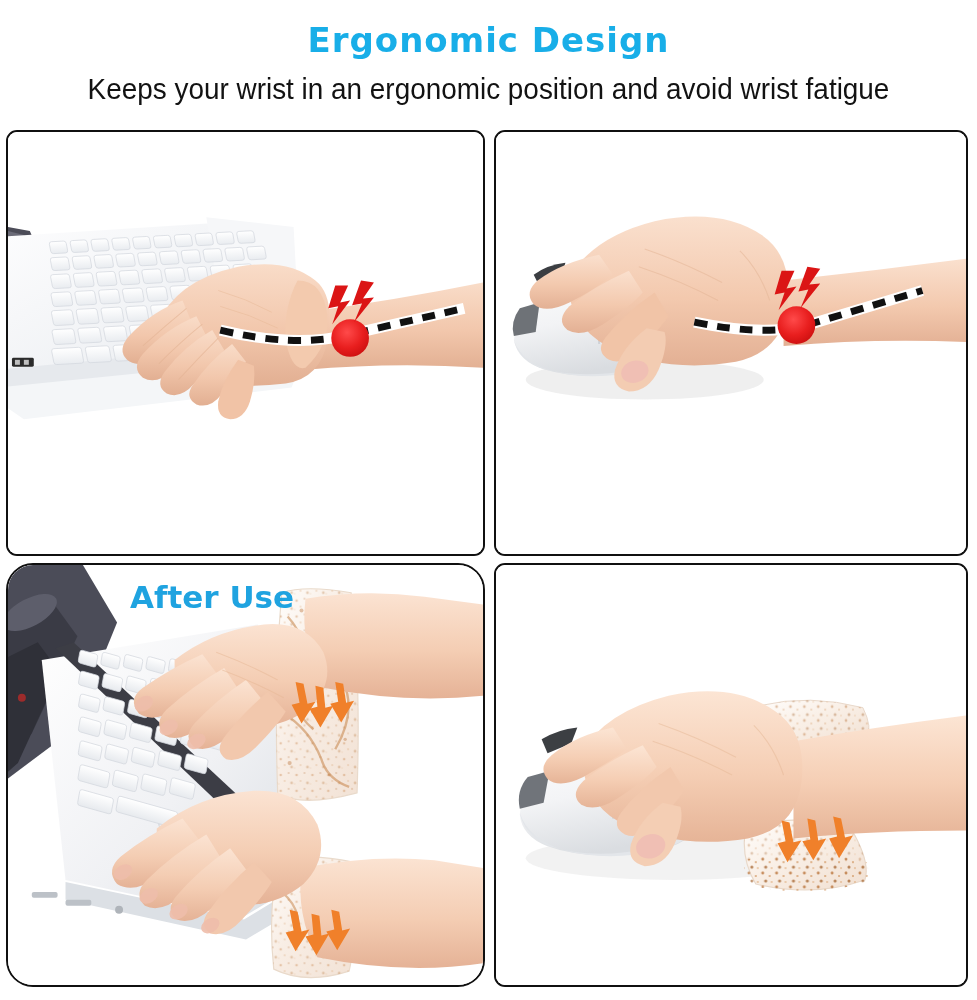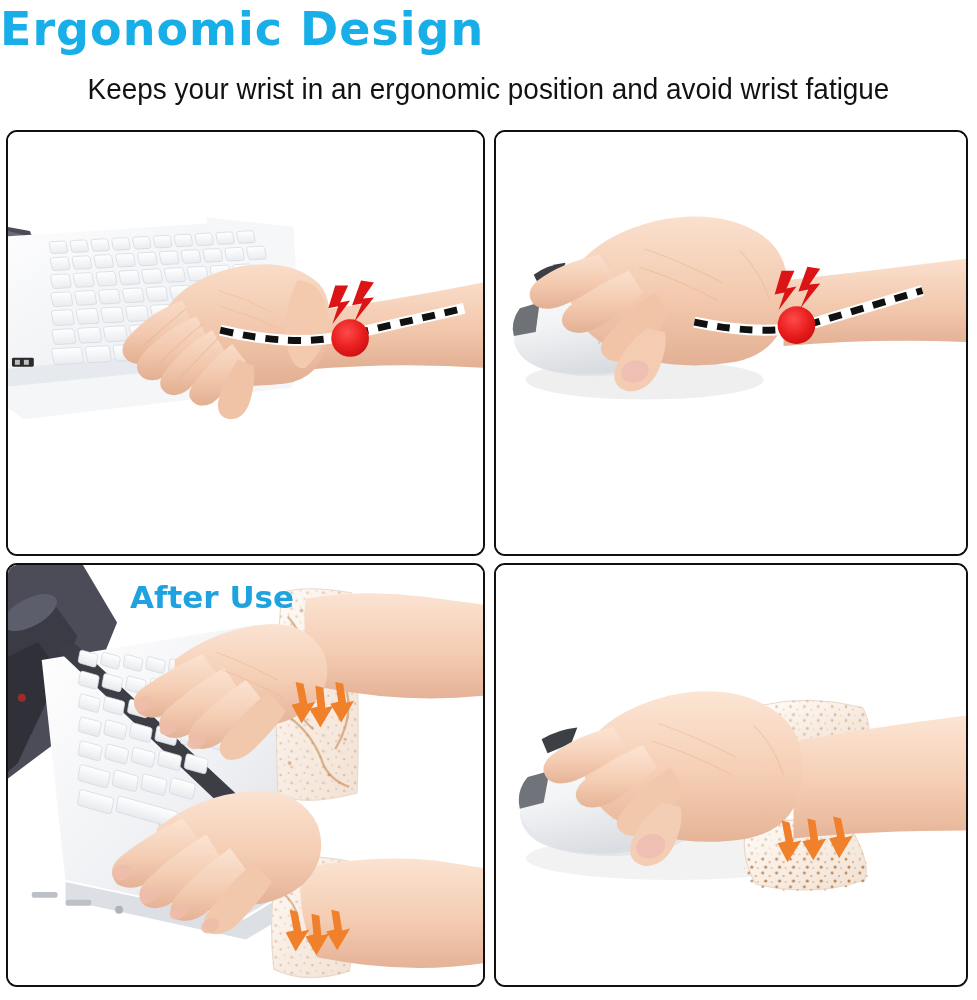--- a/index.html
+++ b/index.html
@@ -16,26 +16,27 @@
   }
 
   
   #header {
     width: 977px;
     height: 122px;
     position: relative;
   }
   #main-title {
     position: absolute;
-    top: 0;
+    top: 11px;
     left: 0;
     width: 977px;
+    text-align: center;
     font-family: "DejaVu Sans", sans-serif;
     font-weight: bold;
-    font-size: 46px;
+    font-size: 34px;
     letter-spacing: 1px;
     color: #18AEE8;
     line-height: 58px;
     white-space: nowrap;
   }
   #subtitle {
     position: absolute;
     top: 70px;
     left: 0;
     width: 977px;
@@ -53,21 +54,21 @@
   .panel {
     position: absolute;
     background: #ffffff;
     border: 2.5px solid #101010;
     border-radius: 11px;
     overflow: hidden;
     box-sizing: border-box;
   }
   #panel-before-keyboard { left: 6px;   top: 130px; width: 479px; height: 426px; }
   #panel-before-mouse    { left: 494px; top: 130px; width: 474px; height: 426px; }
-  #panel-after-keyboard  { left: 6px;   top: 563px; width: 479px; height: 424px; }
+  #panel-after-keyboard  { left: 6px;   top: 563px; width: 479px; height: 424px; border-radius: 27px; }
   #panel-after-mouse     { left: 494px; top: 563px; width: 474px; height: 424px; }
 
   .panel-label {
     position: absolute;
     font-family: "DejaVu Sans", sans-serif;
     font-weight: bold;
     font-size: 31px;
     letter-spacing: 0px;
     z-index: 40;
     white-space: nowrap;

